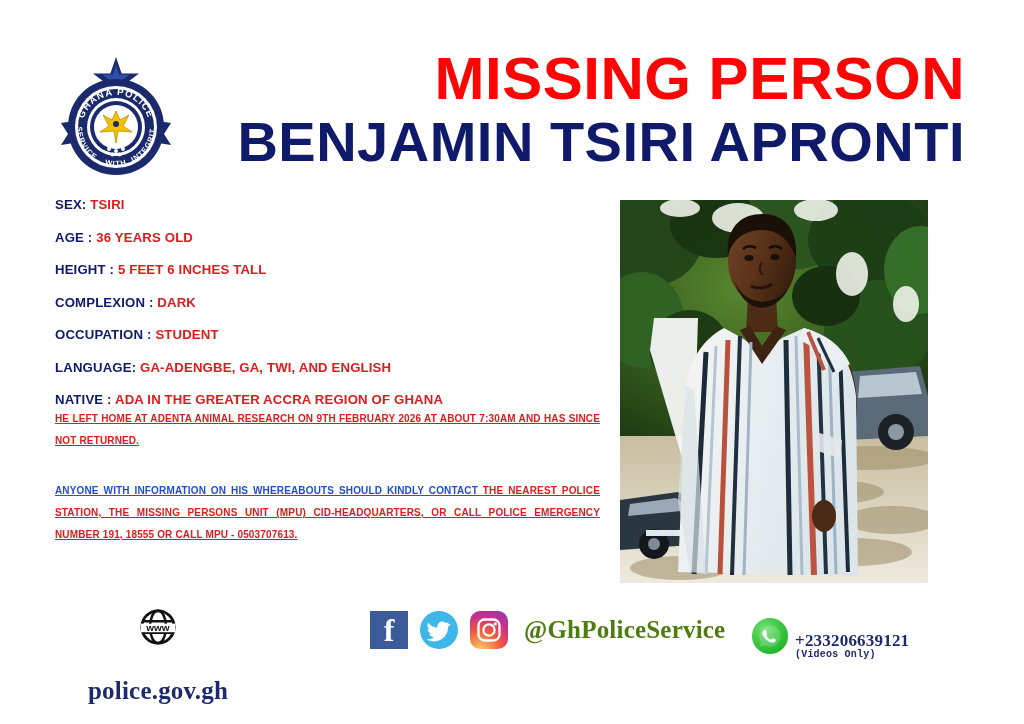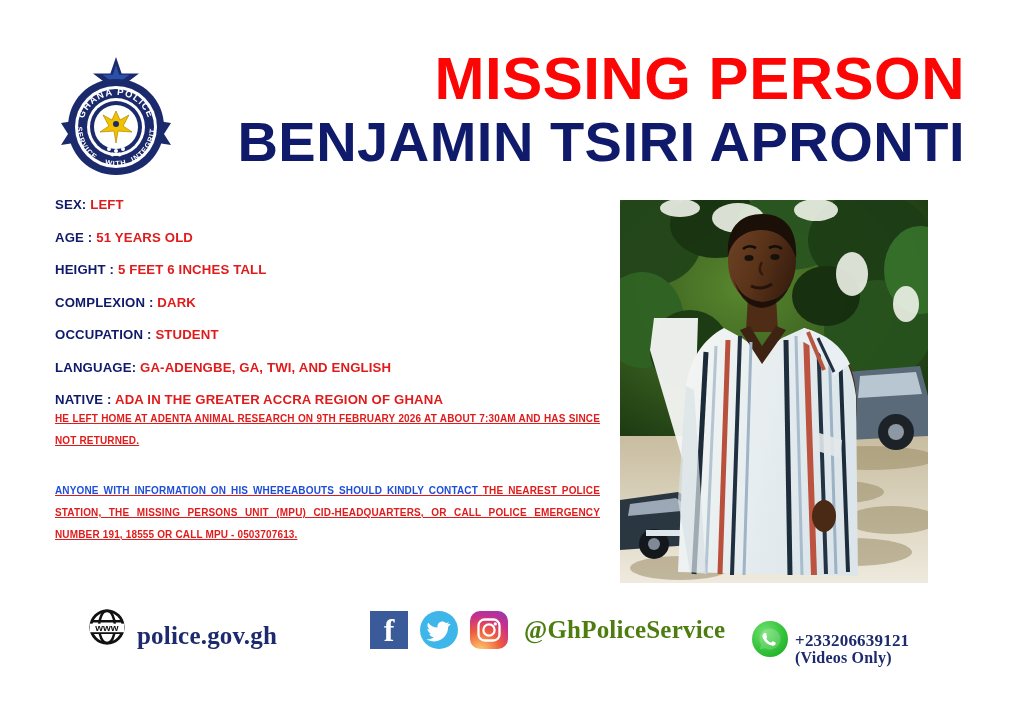--- a/index.html
+++ b/index.html
@@ -98,22 +98,23 @@
     background: #2d4a1d;
   }
   .photo svg { display: block; }
 
   
   .footer-web {
     position: absolute;
     left: 88px;
     top: 608px;
     display: flex;
-    align-items: flex-end;
-    gap: 11px;
+    align-items: center;
+    gap: 27px;
+    flex-direction: column;
   }
   .footer-web .wtext {
     font-family: "Liberation Serif", serif;
     font-size: 25px;
     font-weight: bold;
     color: #1d2a6e;
     letter-spacing: 0.2px;
   }
 
   .footer-social {
@@ -164,21 +165,21 @@
     background: radial-gradient(circle at 35% 30%, #6fe06f 0%, #34c23a 55%, #12a518 100%);
     display: flex; align-items: center; justify-content: center;
   }
   .wa-lines {
     font-family: "Liberation Serif", serif;
     font-weight: bold;
     color: #1d2a6e;
     line-height: 1.05;
   }
   .wa-num { font-size: 17px; letter-spacing: 0.2px; margin-top: 20px; }
-  .wa-note { font-size: 16px; letter-spacing: 0.2px; }
+  .wa-note { font-size: 10px; letter-spacing: 0.2px; font-family: Liberation Mono, monospace; }
 </style>
 </head>
 <body>
 
 <div id="poster">
 
   <div class="badge">
     <svg viewBox="0 0 118 128" width="118" height="128">
 
       <path d="M59 4 L64.6 20.5 L82 20.5 L68 31 L73.4 47.5 L59 37.2 L44.6 47.5 L50 31 L36 20.5 L53.4 20.5 Z" fill="#1a2a6c"></path>
@@ -225,25 +226,25 @@
   </div>
 
   <div class="title-block">
     <div class="title-main">MISSING PERSON</div>
     <div class="title-sub">BENJAMIN TSIRI APRONTI</div>
   </div>
 
   <div class="details">
     <div class="detail-row">
       <span>SEX:</span>
-      <span class="val">LEFT</span>
+      <span class="val">TSIRI</span>
     </div>
     <div class="detail-row">
       <span>AGE :</span>
-      <span class="val">51 YEARS OLD</span>
+      <span class="val">36 YEARS OLD</span>
     </div>
     <div class="detail-row">
       <span>HEIGHT :</span>
       <span class="val">5 FEET 6 INCHES TALL</span>
     </div>
     <div class="detail-row">
       <span>COMPLEXION :</span>
       <span class="val">DARK</span>
     </div>
     <div class="detail-row">

